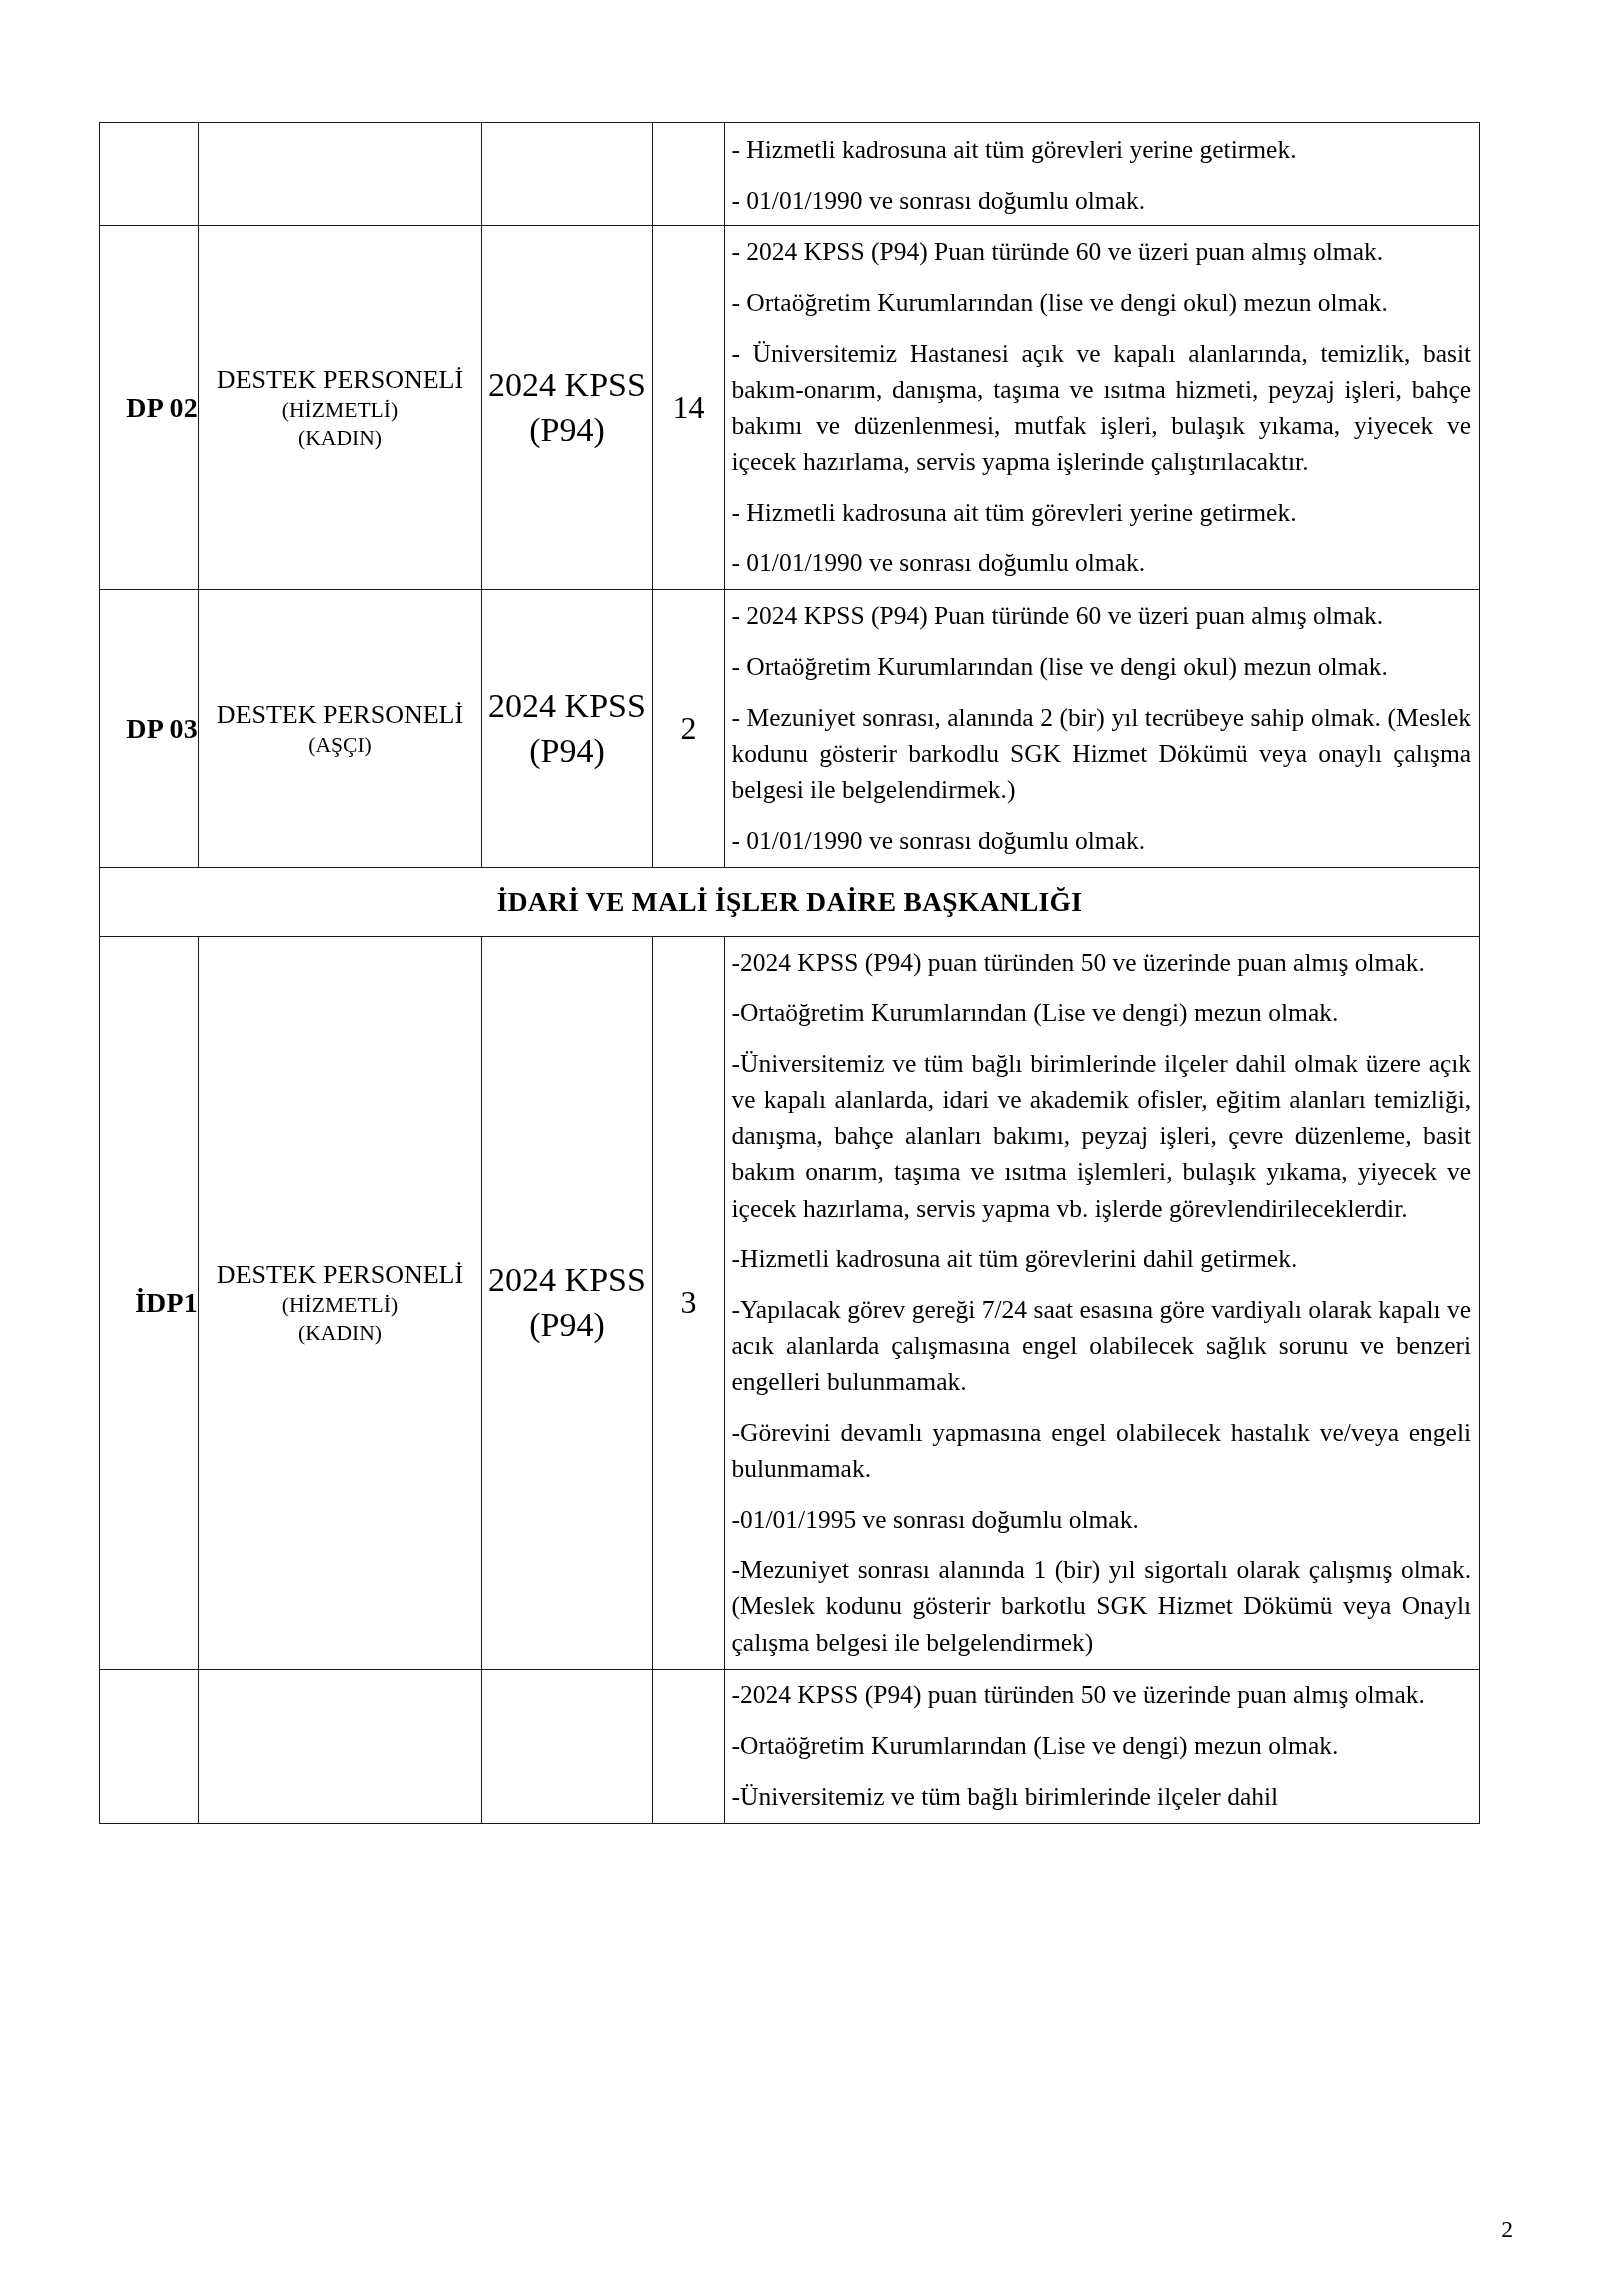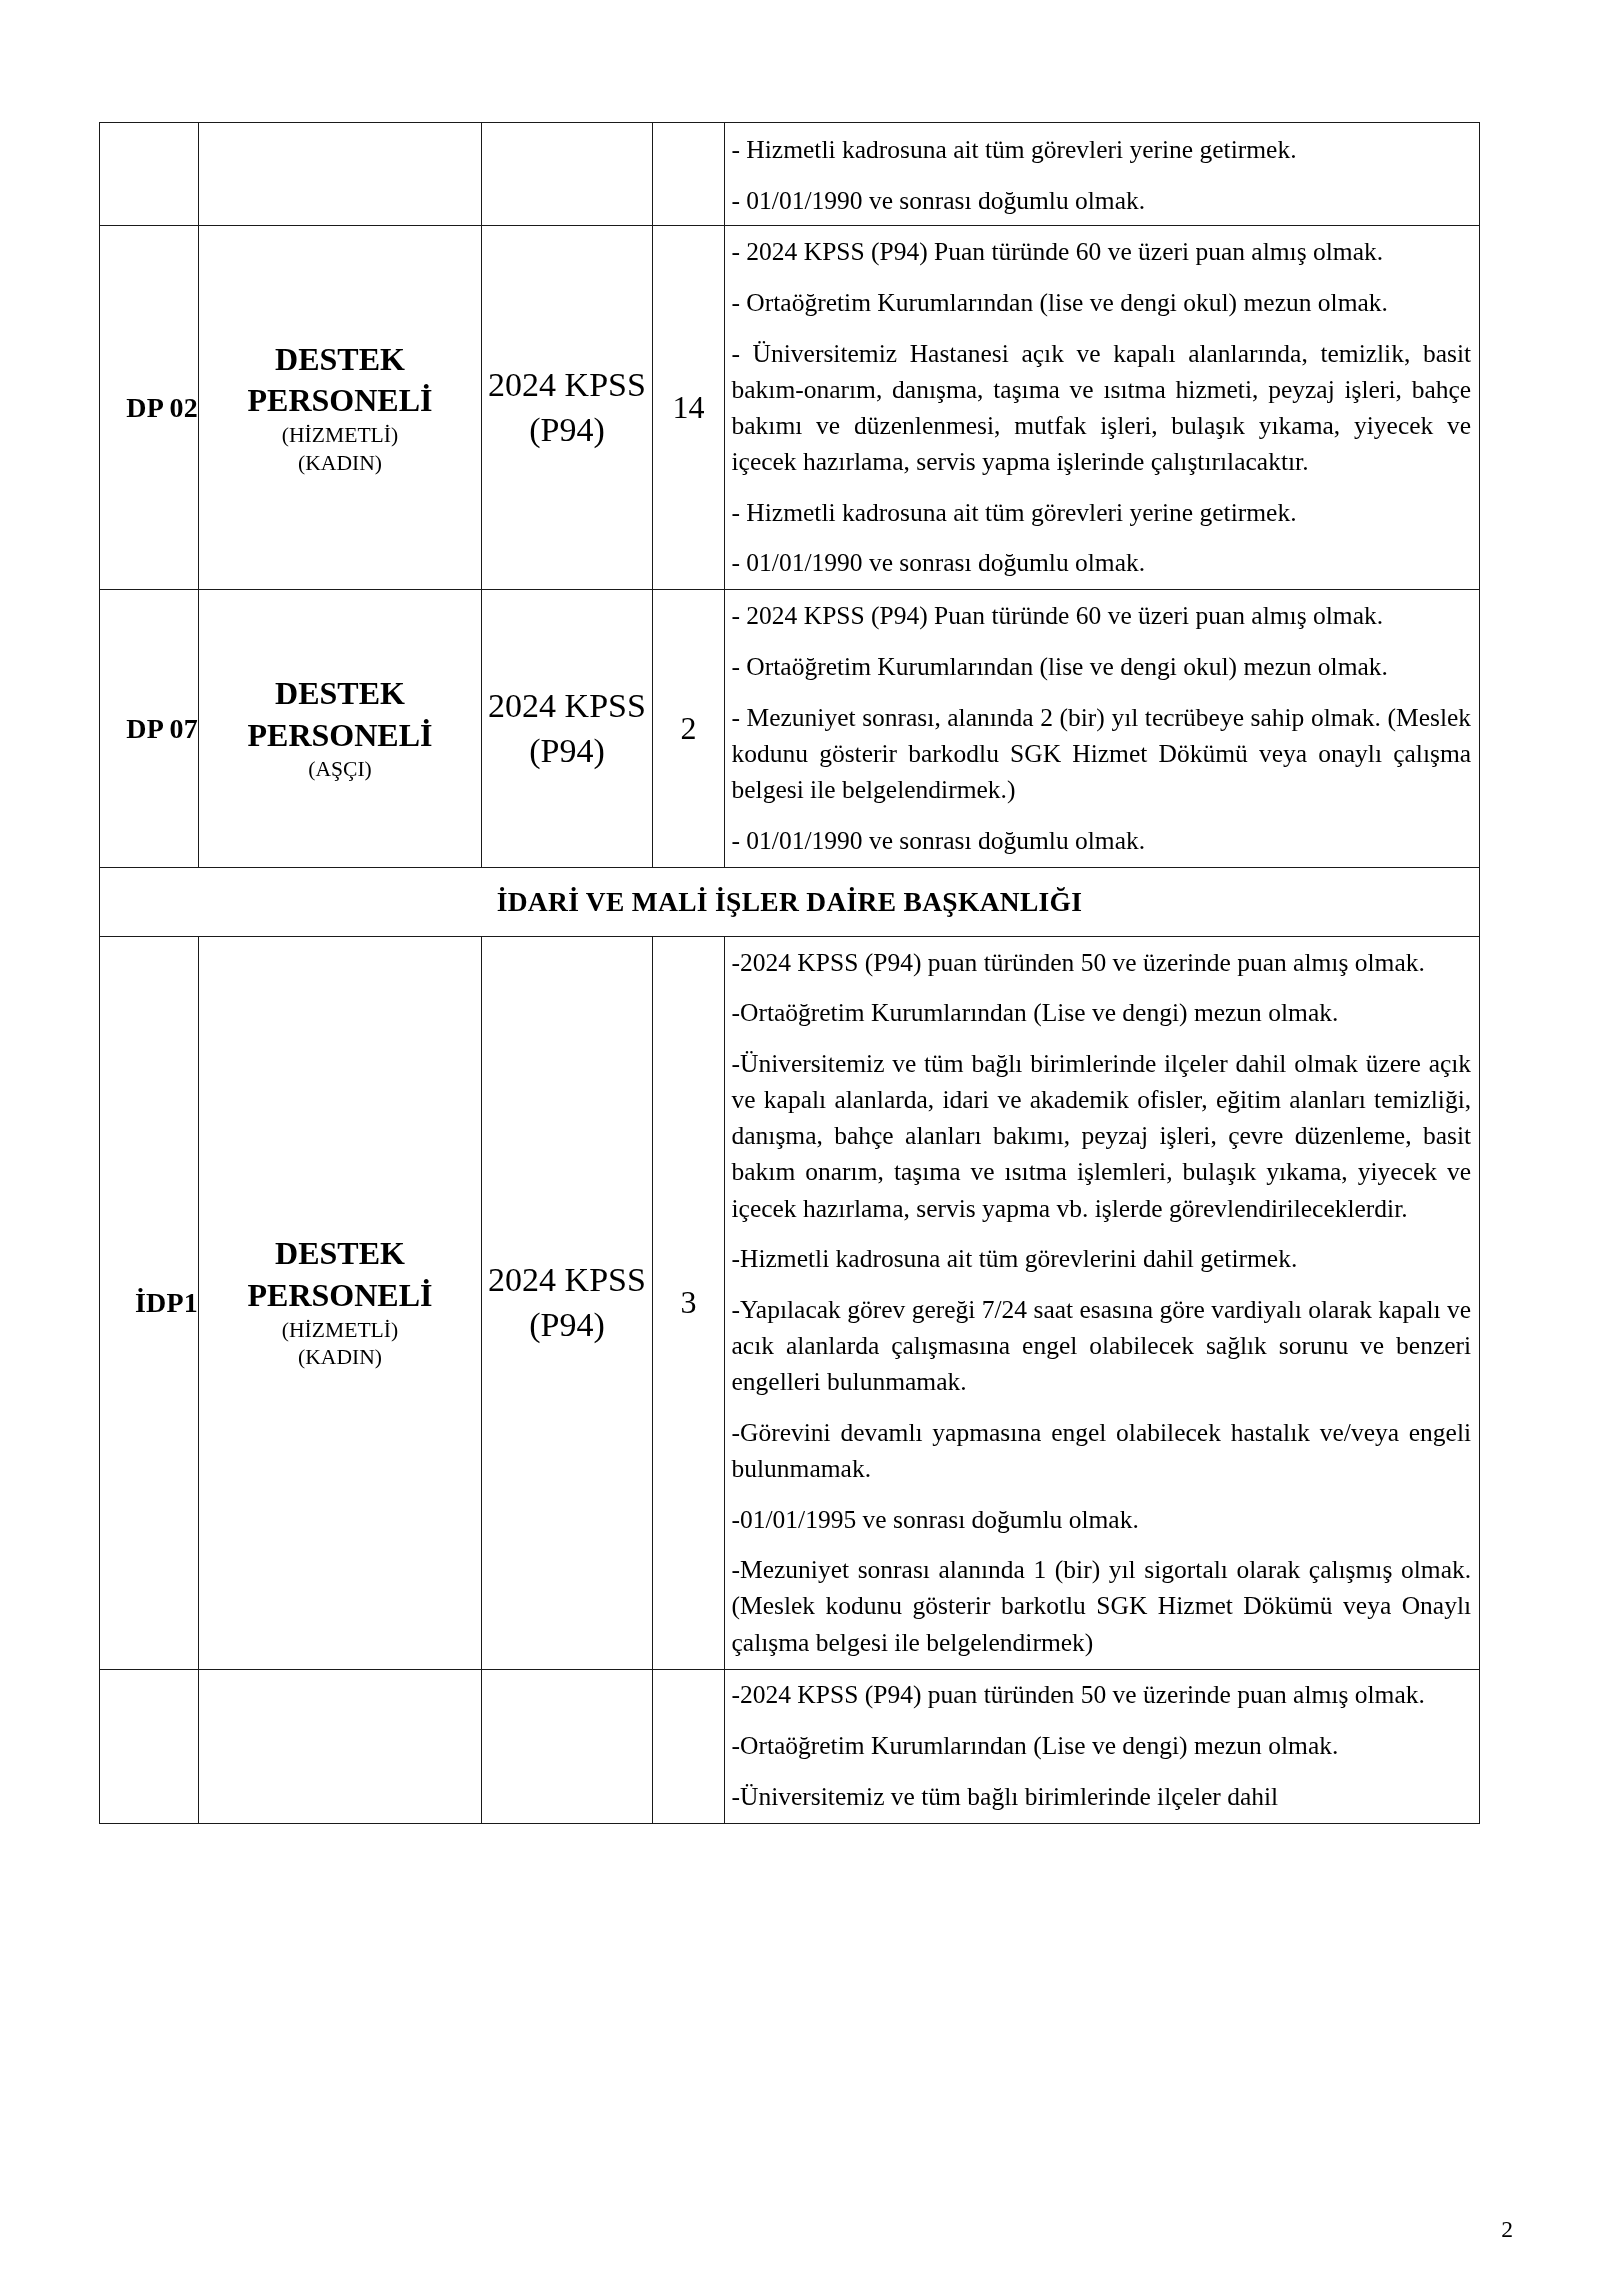--- a/index.html
+++ b/index.html
@@ -56,22 +56,22 @@
     font-weight: bold;
     font-size: 28px;
     letter-spacing: 0.2px;
   }
 
   .title-cell {
     text-align: center;
     line-height: 1.30;
   }
   .title-main {
-    font-weight: bold;
-    font-size: 32px;
+    font-weight: normal;
+    font-size: 26px;
     display: block;
   }
   .title-sub {
     font-size: 21.6px;
     display: block;
     line-height: 1.28;
   }
 
   .score-cell {
     text-align: center;
@@ -179,21 +179,21 @@
               <p class="desc-p">- 2024 KPSS (P94) Puan türünde 60 ve üzeri puan almış olmak.</p>
               <p class="desc-p">- Ortaöğretim Kurumlarından (lise ve dengi okul) mezun olmak.</p>
               <p class="desc-p">- Üniversitemiz Hastanesi açık ve kapalı alanlarında, temizlik, basit bakım-onarım, danışma, taşıma ve ısıtma hizmeti, peyzaj işleri, bahçe bakımı ve düzenlenmesi, mutfak işleri, bulaşık yıkama, yiyecek ve içecek hazırlama, servis yapma işlerinde çalıştırılacaktır.</p>
               <p class="desc-p">- Hizmetli kadrosuna ait tüm görevleri yerine getirmek.</p>
               <p class="desc-p">- 01/01/1990 ve sonrası doğumlu olmak.</p>
             </div>
           </td>
         </tr>
 
         <tr>
-          <td class="code-cell cell-pad">DP 07</td>
+          <td class="code-cell cell-pad">DP 03</td>
           <td class="title-cell cell-pad">
             <span class="title-main">DESTEK PERSONELİ</span>
             <span class="title-sub">(AŞÇI)</span>
           </td>
           <td class="score-cell cell-pad">2024 KPSS (P94)</td>
           <td class="count-cell cell-pad">2</td>
           <td class="desc-cell">
             <div class="desc-inner">
               <p class="desc-p">- 2024 KPSS (P94) Puan türünde 60 ve üzeri puan almış olmak.</p>
               <p class="desc-p">- Ortaöğretim Kurumlarından (lise ve dengi okul) mezun olmak.</p>

